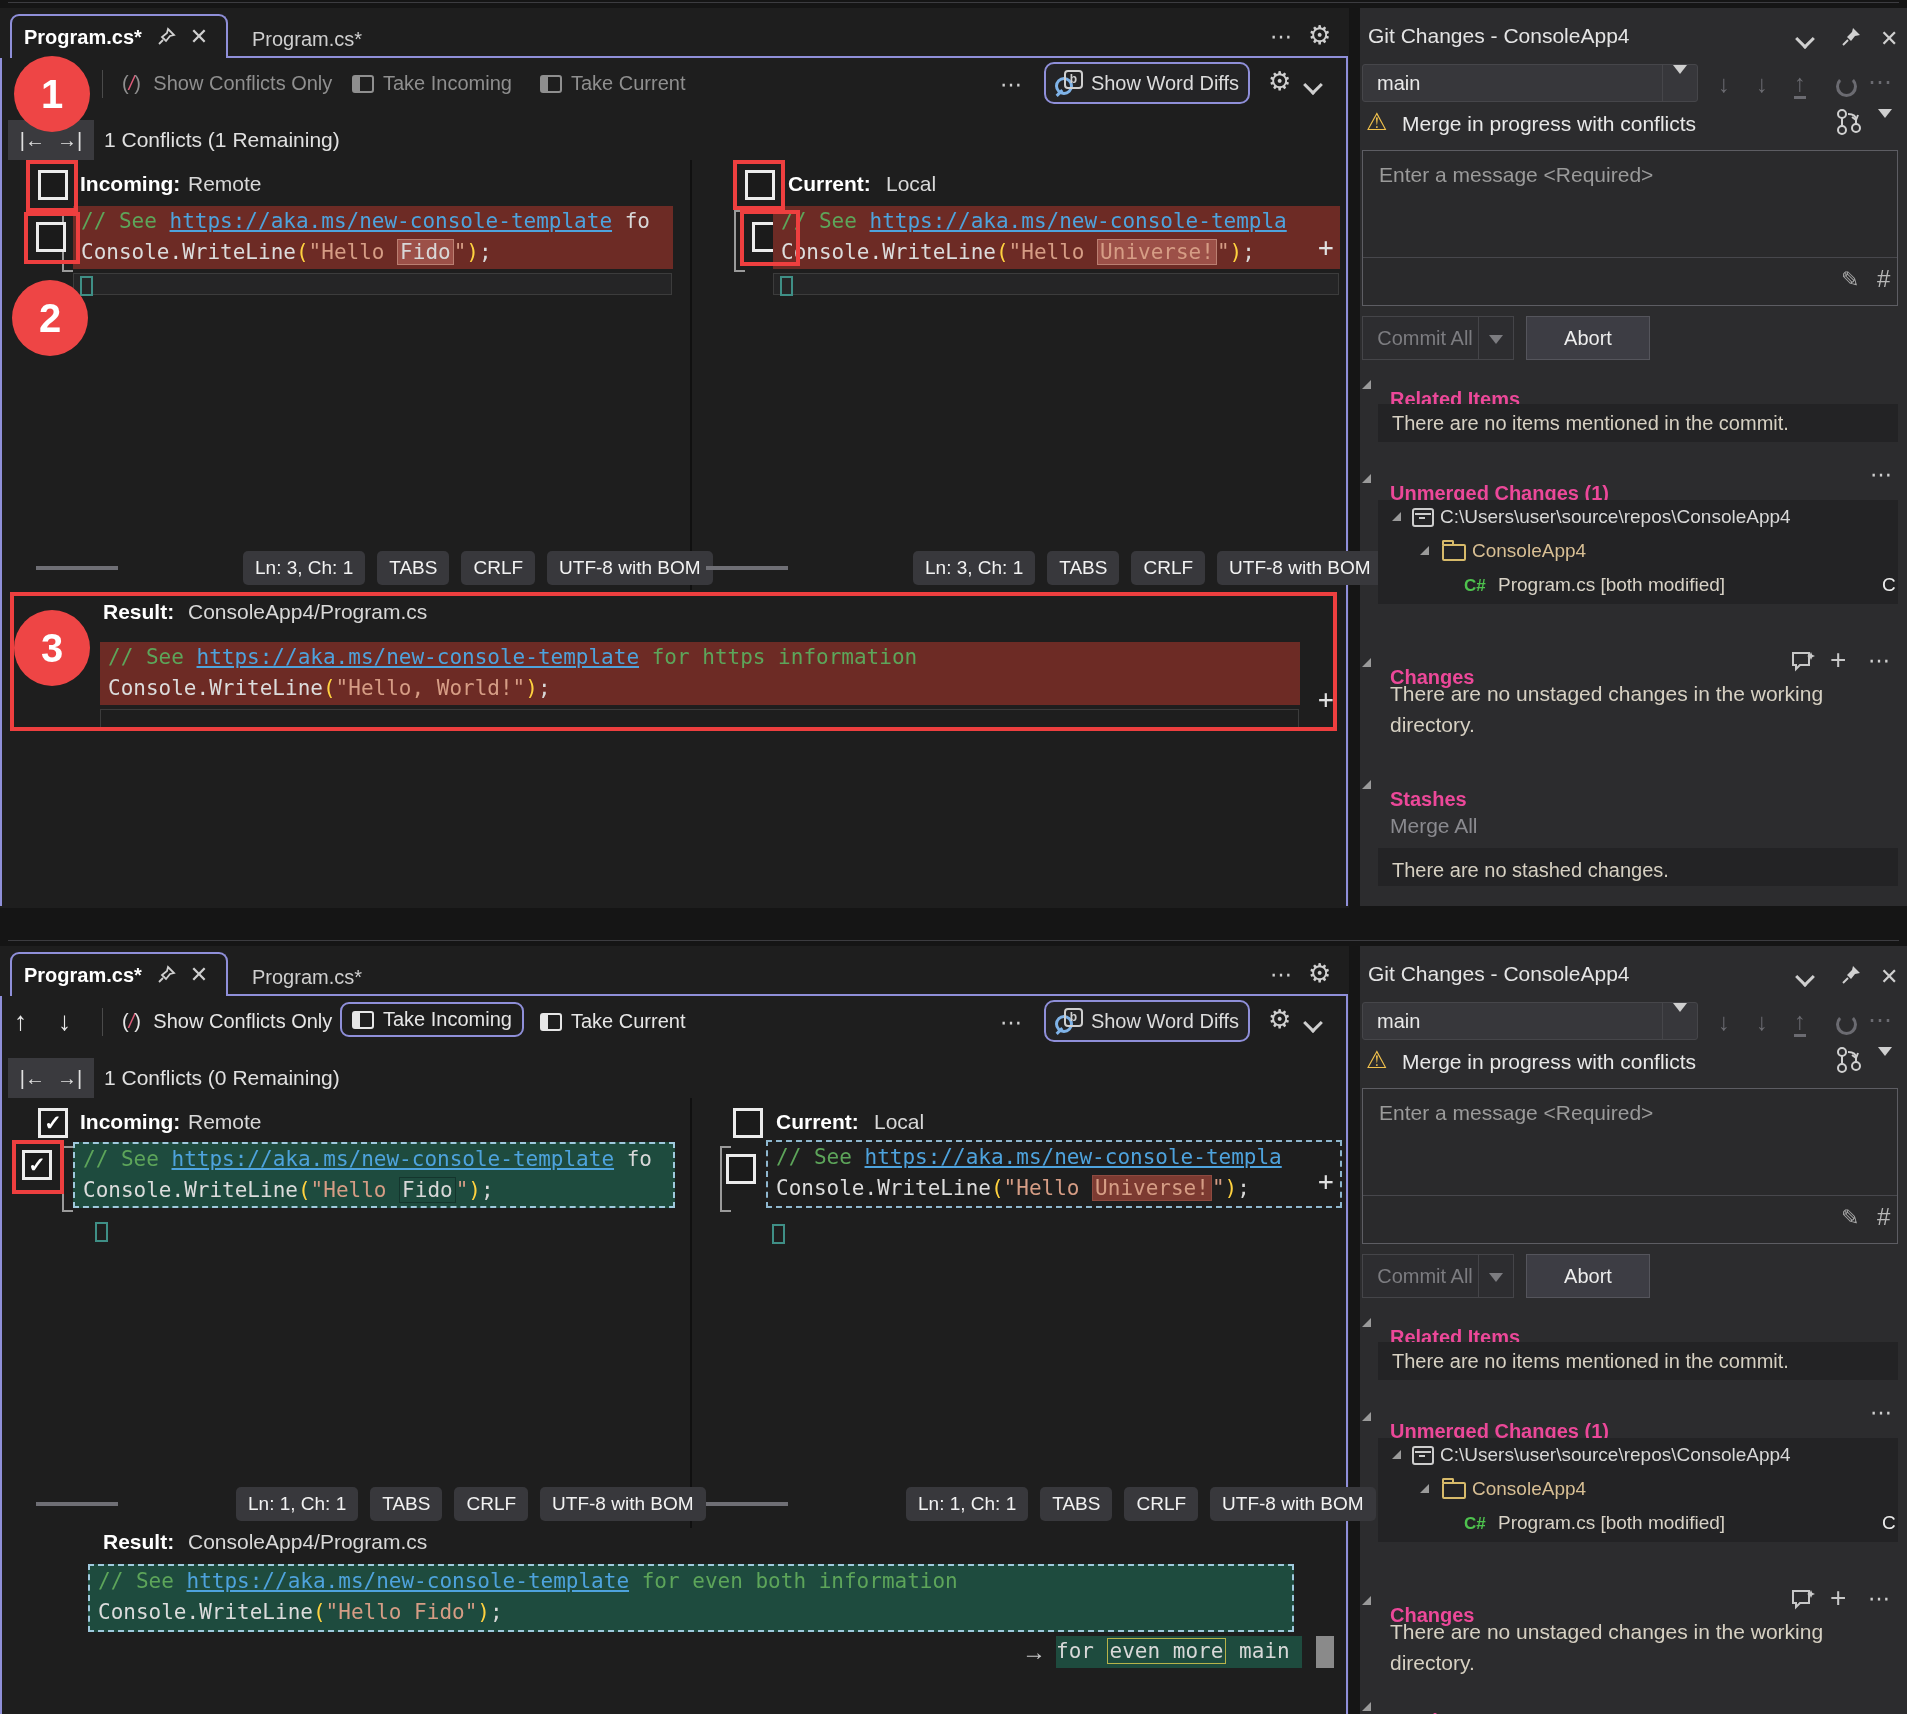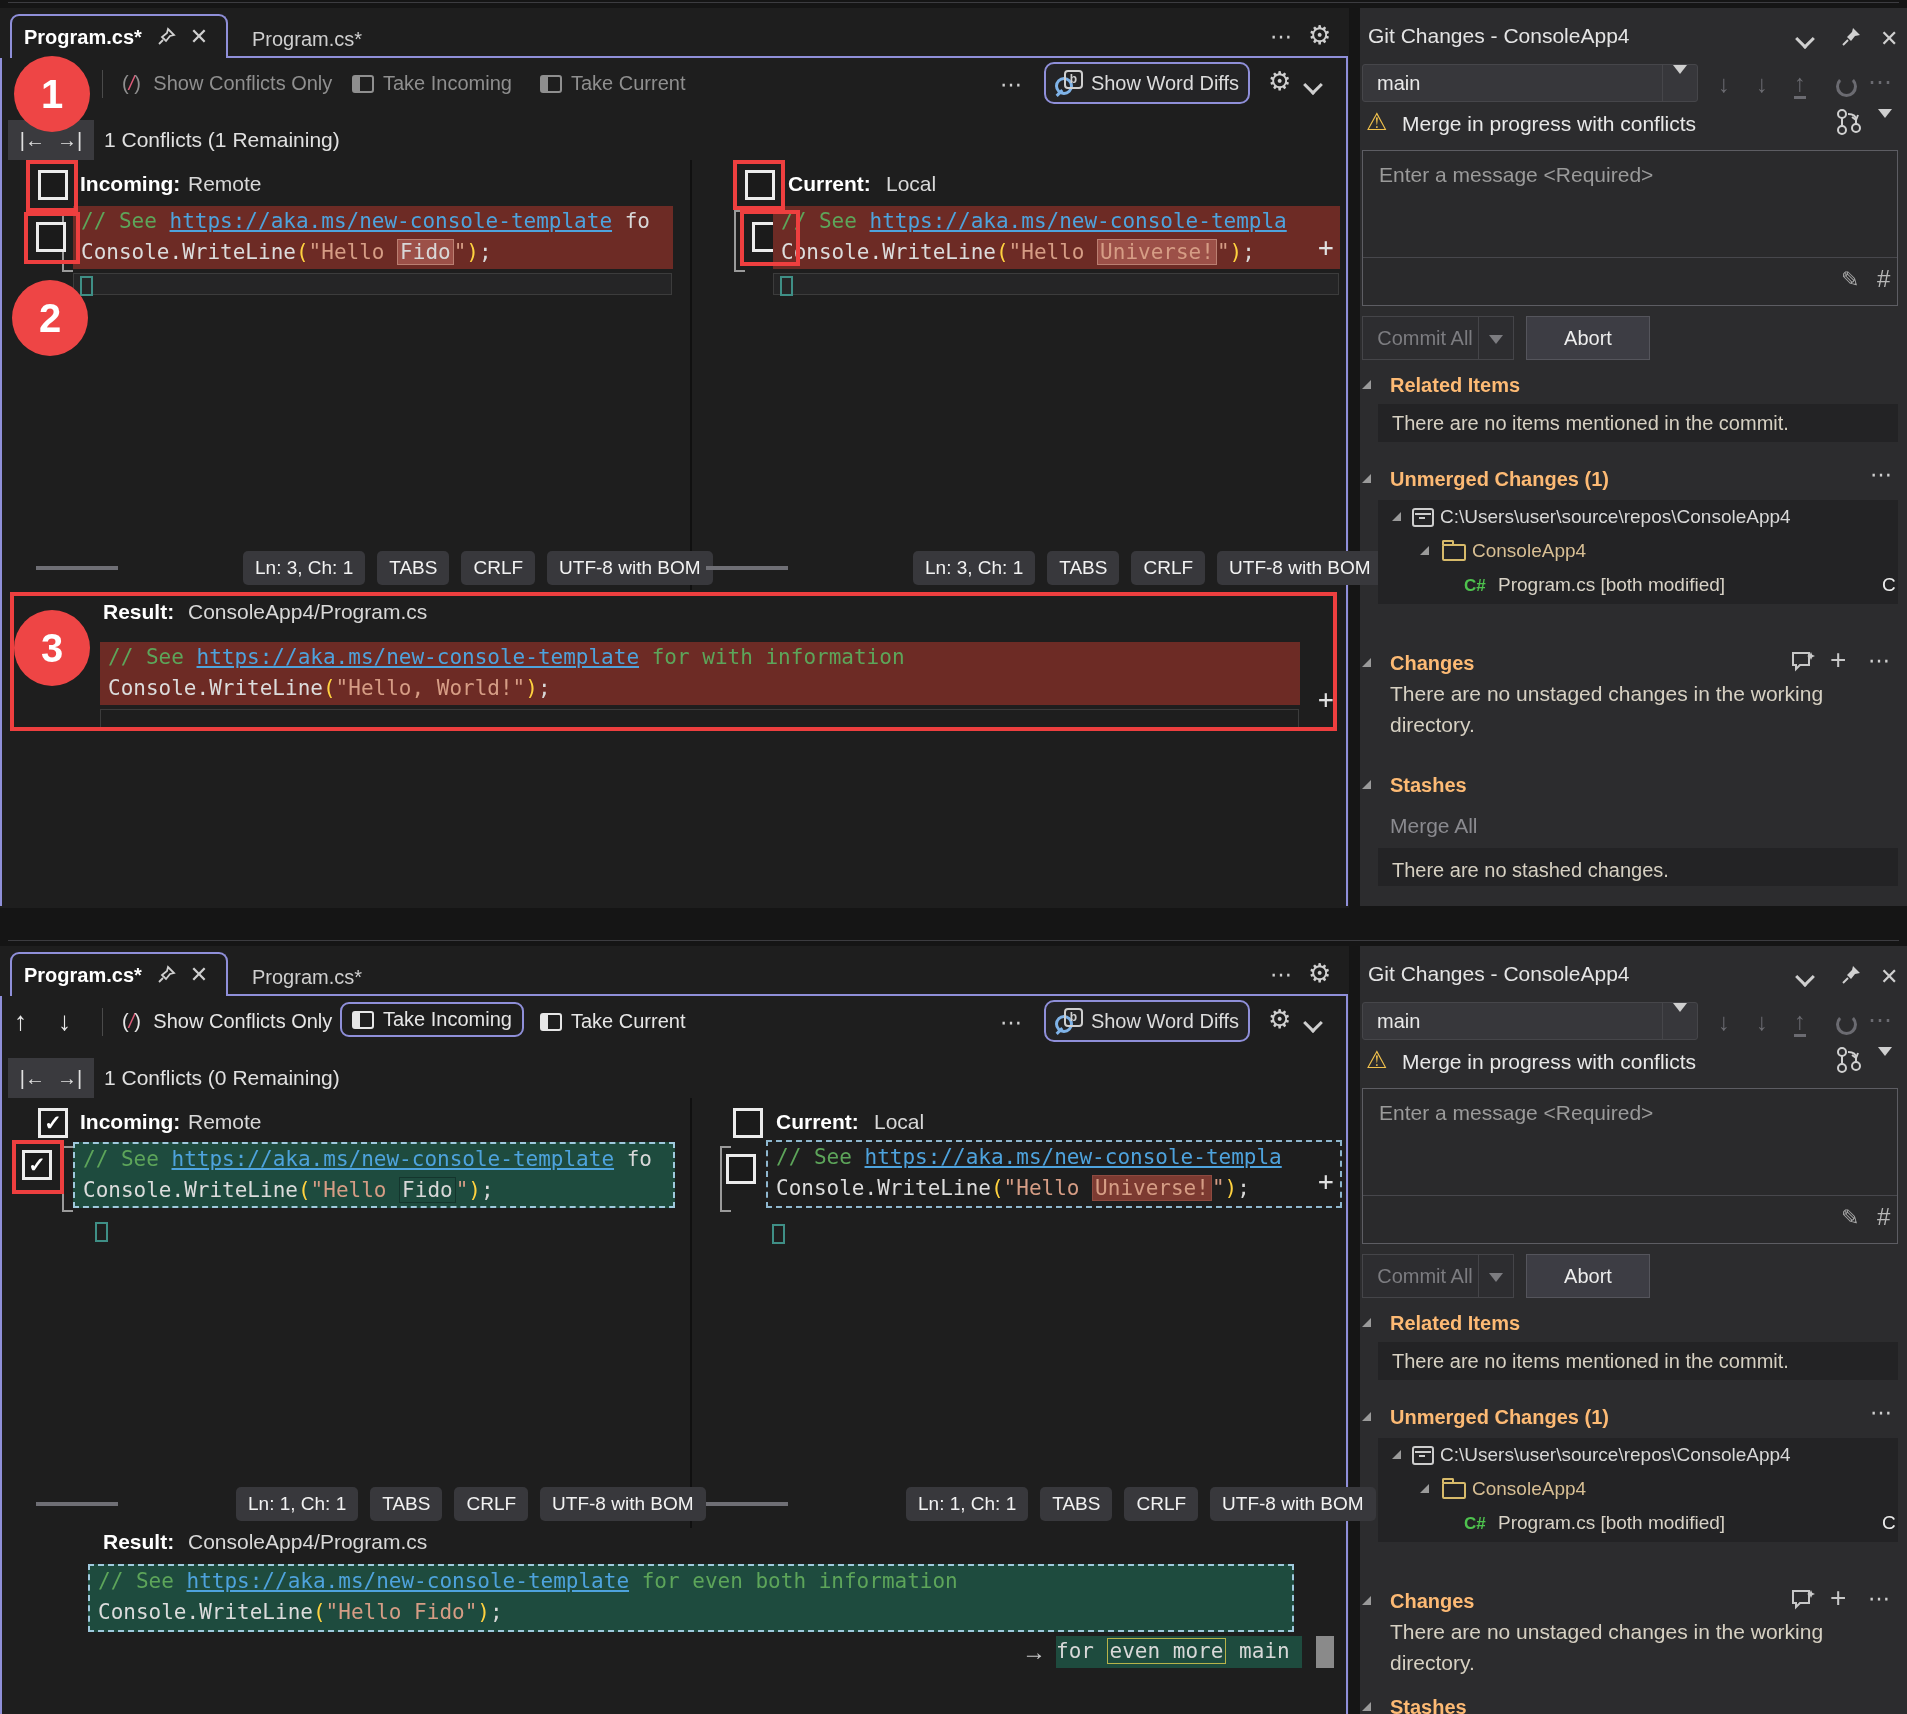--- a/index.html
+++ b/index.html
@@ -84,21 +84,21 @@
   .warn{font-size:24px;color:#f2c24d;}
   .g-msg{position:absolute;left:1362px;top:150px;width:536px;height:156px;border:1px solid #5d5d63;background:#2a2a2c;box-sizing:border-box;}
   .g-msg .ph{position:absolute;left:16px;top:12px;font-size:21px;color:#9a9a9a;}
   .g-msg .hr{position:absolute;left:0;right:0;top:106px;border-top:1px solid #47474c;}
   .btn{position:absolute;height:44px;box-sizing:border-box;display:flex;align-items:center;justify-content:center;font-size:20px;}
   .btn-commit{left:1362px;top:316px;width:152px;background:#2d2d30;border:1px solid #454549;color:#7c7c80;}
   .btn-commit .sp{position:absolute;right:34px;top:0;bottom:0;width:1px;background:#454549;}
   .btn-commit .caret{position:absolute;right:10px;top:18px;border-top-color:#7c7c80;}
   .btn-abort{left:1526px;top:316px;width:124px;background:#3d3d44;border:1px solid #55555c;color:#ededed;}
   .tri{width:0;height:0;border-bottom:9px solid #9a9a9a;border-left:9px solid transparent;}
-  .sec-h{font-size:20px;font-weight:bold;color:#fdba74;}
+  .sec-h{font-size:20px;font-weight:bold;color:#ec4899;margin-top:14px;}
   .g-row{position:absolute;left:1378px;width:520px;background:#232325;color:#d6d0c2;font-size:20px;display:flex;align-items:center;}
   .tree-txt{font-size:19px;color:#d8d8d8;}
   .repo-ic{position:absolute;width:18px;height:15px;border:2px solid #cdcdcd;border-radius:3px;}
   .repo-ic::before{content:"";position:absolute;left:1px;right:1px;top:3px;border-top:2px solid #cdcdcd;}
   .repo-ic::after{content:"";position:absolute;left:5px;top:7px;width:6px;border-top:2px solid #cdcdcd;}
   .folder-ic{position:absolute;width:20px;height:13px;border:2px solid #d7ba6a;border-radius:2px;}
   .folder-ic::before{content:"";position:absolute;top:-6px;left:-2px;width:8px;height:3px;border:2px solid #d7ba6a;border-bottom:none;border-radius:2px 2px 0 0;}
   .csharp{font-weight:bold;font-size:17px;color:#4ec24e;}
   .peek-clip{position:absolute;overflow:hidden;white-space:pre;}
   svg{display:block;}
@@ -201,21 +201,21 @@
   <div class="st-row" style="left:913px;top:551px;">
     <span class="st-cell">Ln: 3, Ch: 1</span>
     <span class="st-cell">TABS</span>
     <span class="st-cell">CRLF</span>
     <span class="st-cell">UTF-8 with BOM</span>
   </div>
 
   <div class="abs hdr-b" style="left:103px;top:600px;">Result:</div>
   <div class="abs hdr-r" style="left:188px;top:600px;">ConsoleApp4/Program.cs</div>
   <div class="abs blk-red" style="left:100px;top:642px;width:1200px;height:63px;">
-    <div class="mono" style="padding-left:8px;"><span class="c-com">// See </span><span class="c-url">https://aka.ms/new-console-template</span><span class="c-com"> for with information</span></div>
+    <div class="mono" style="padding-left:8px;"><span class="c-com">// See </span><span class="c-url">https://aka.ms/new-console-template</span><span class="c-com"> for https information</span></div>
     <div class="mono" style="padding-left:8px;"><span class="c-id">Console.WriteLine</span><span class="c-par">(</span><span class="c-str">"Hello, World!"</span><span class="c-par">)</span><span class="c-plain">;</span></div>
   </div>
   <div class="fold-bar" style="left:100px;top:709px;width:1199px;background:#1e1e1e;"></div>
   <div class="cross" style="left:1318px;top:684px;">+</div>
 
   <div class="ann-rect" style="left:26px;top:160px;width:52px;height:52px;"></div>
   <div class="ann-rect" style="left:24px;top:212px;width:56px;height:52px;"></div>
   <div class="ann-rect" style="left:733px;top:160px;width:52px;height:50px;"></div>
   <div class="ann-rect" style="left:740px;top:210px;width:60px;height:56px;"></div>
   <div class="ann-rect" style="left:10px;top:592px;width:1327px;height:139px;"></div>

